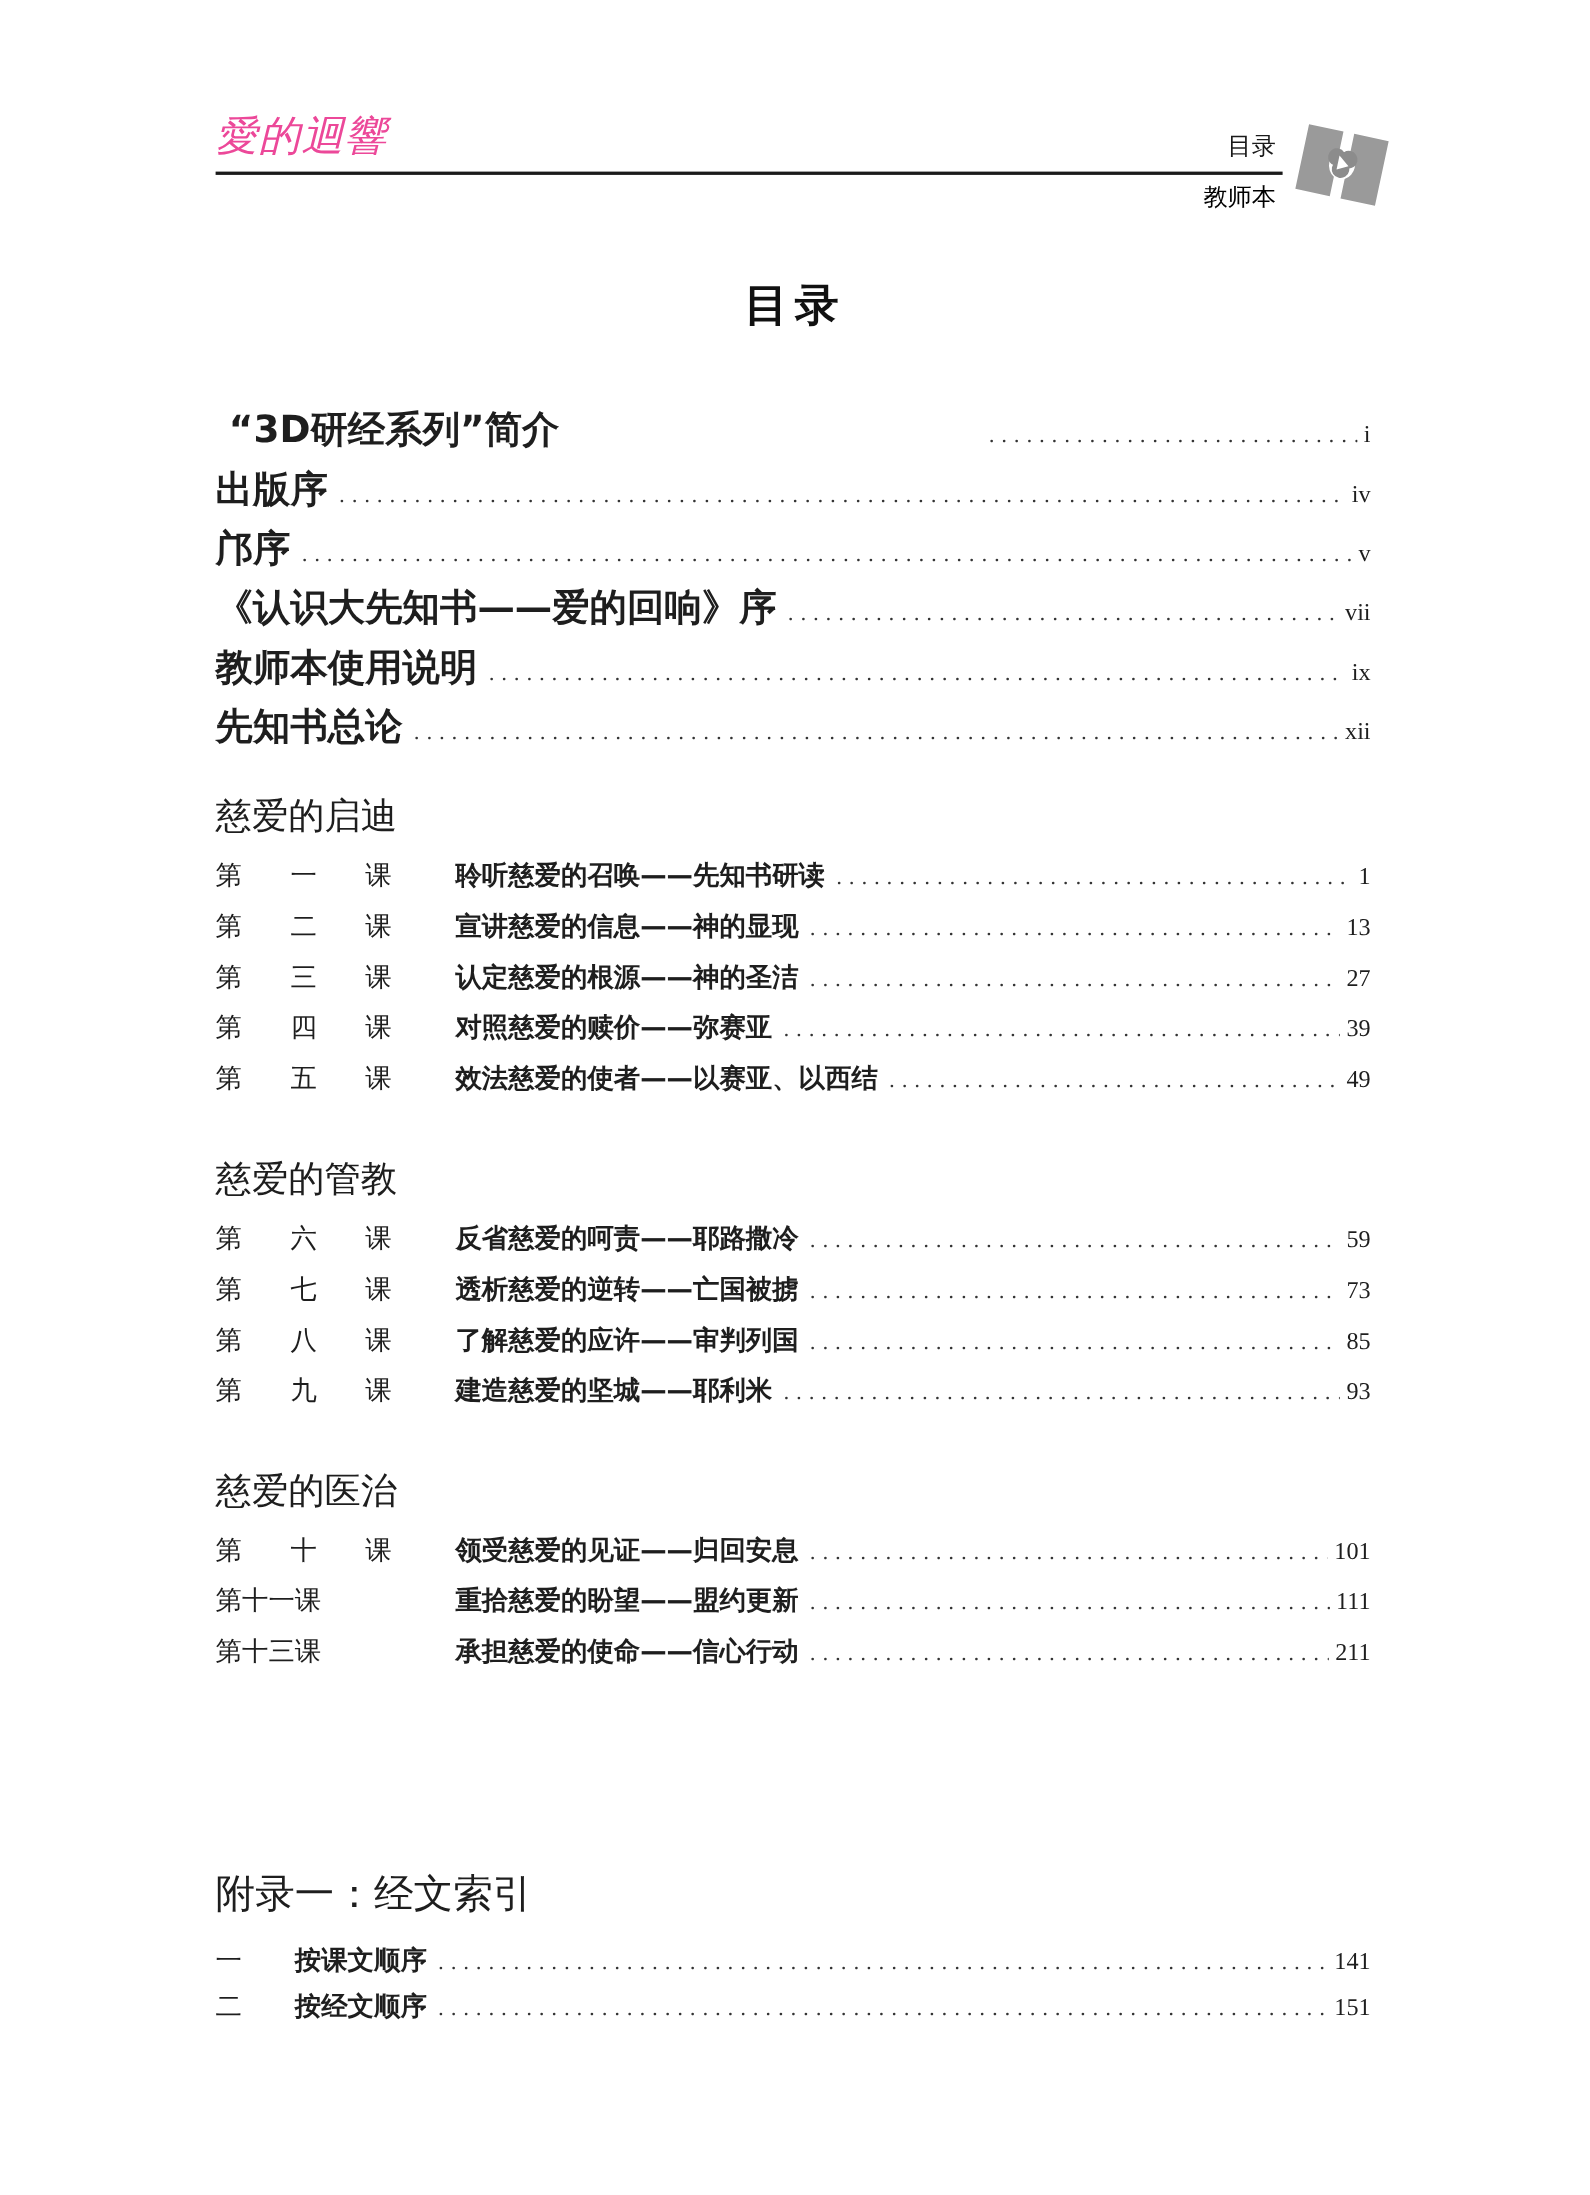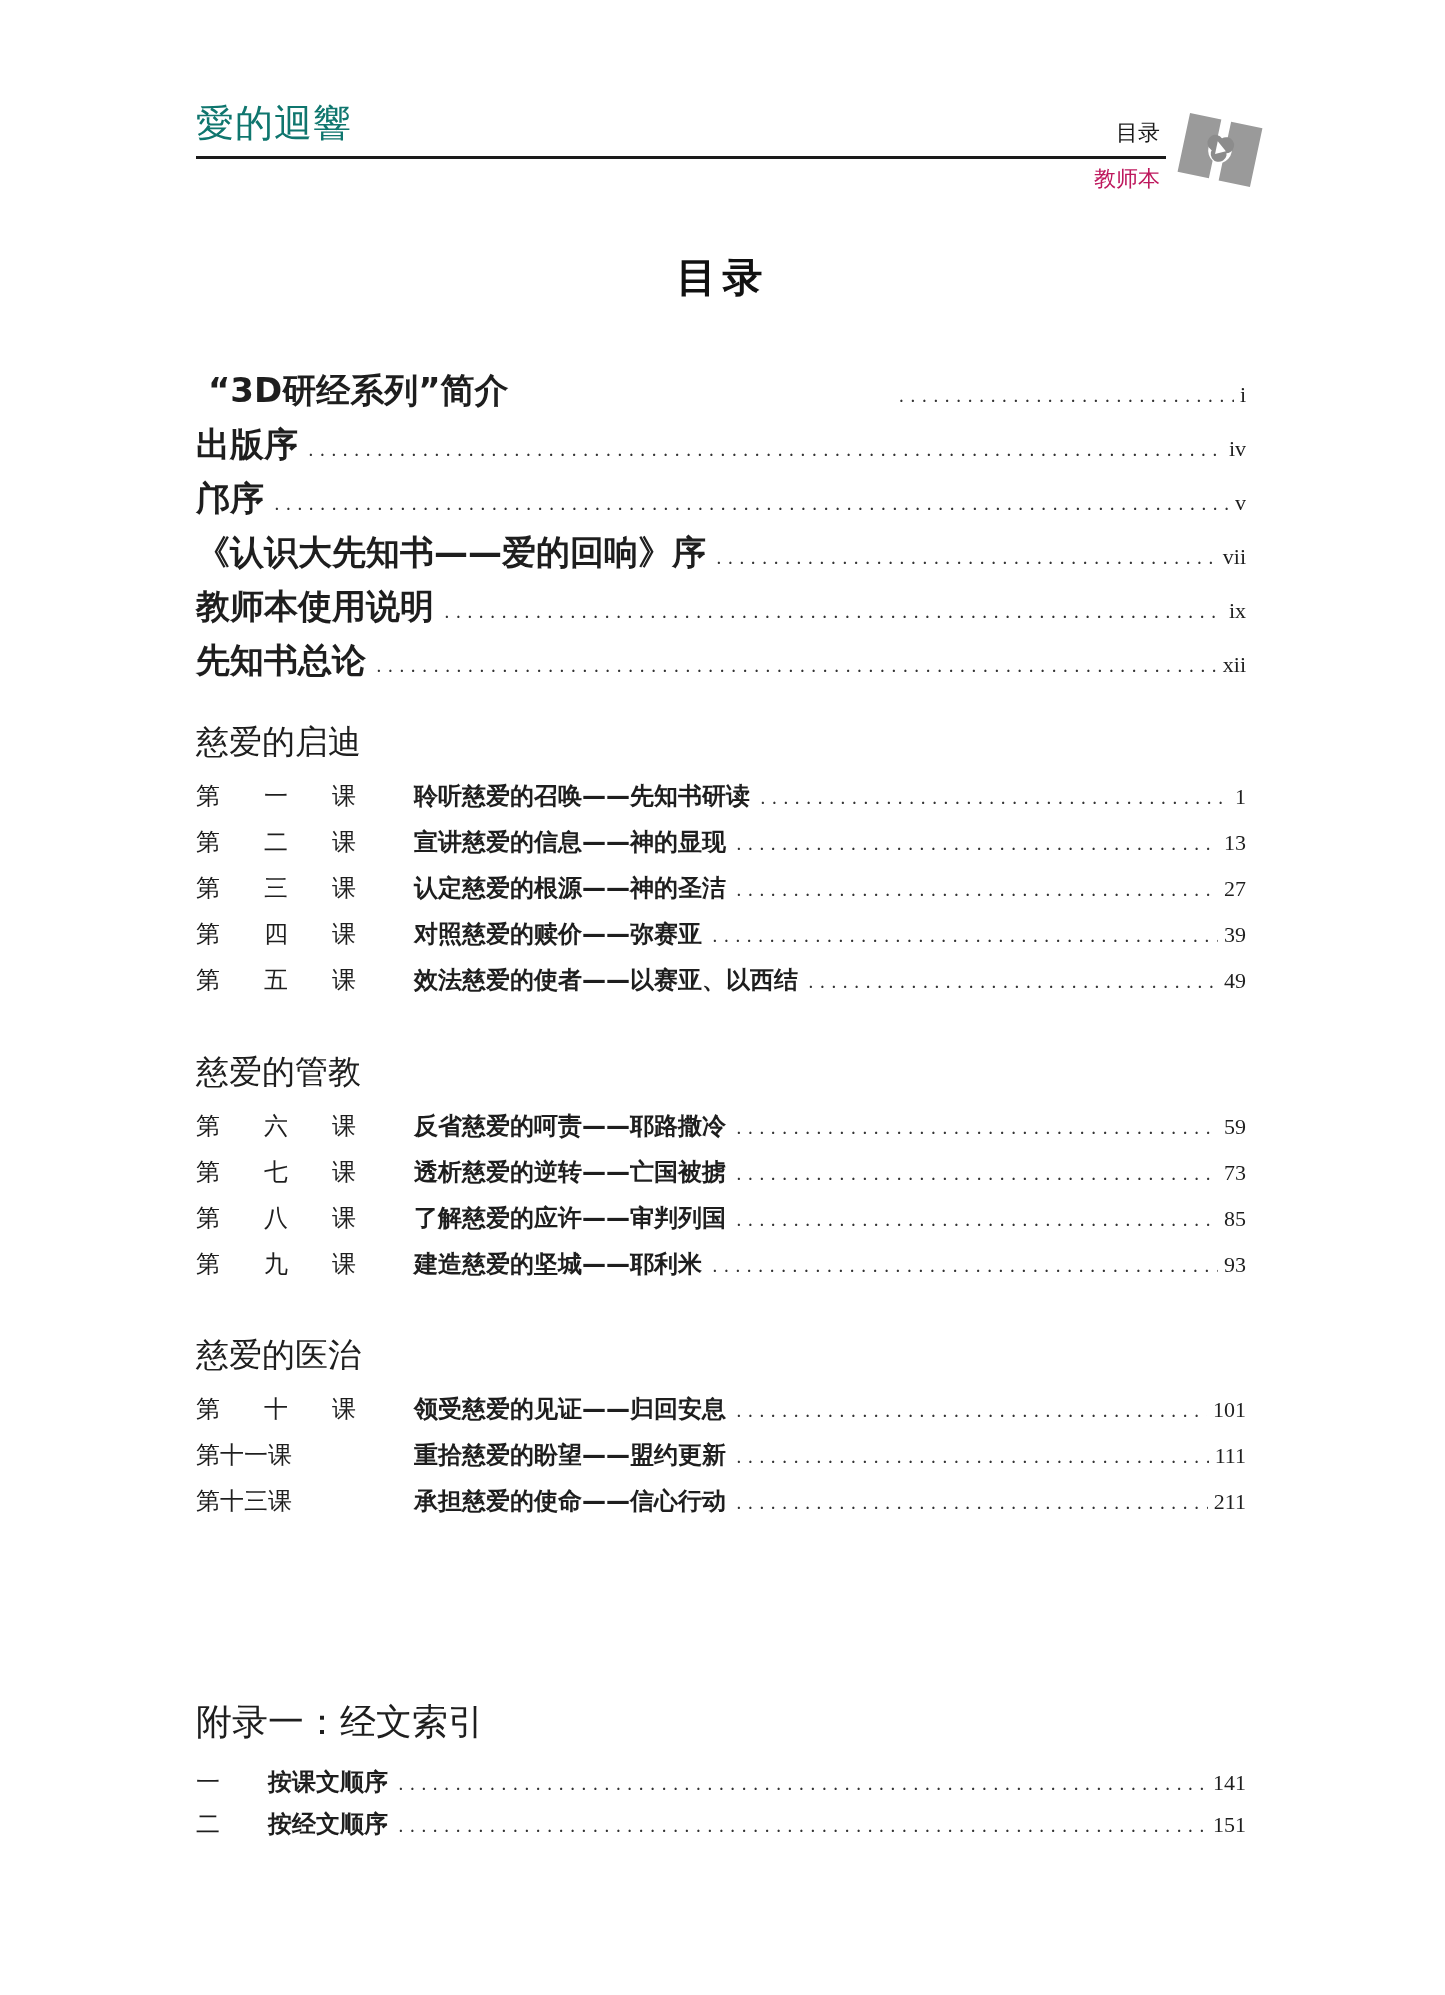--- a/index.html
+++ b/index.html
@@ -1,22 +1,22 @@
 <!DOCTYPE html>
 <html><head>
 <meta charset="utf-8">
 <style>
   html, body { margin:0; padding:0; background:#ffffff; }
   body { width:1445px; height:1995px; position:relative; overflow:hidden;
          font-family:"DejaVu Sans", "Liberation Sans", sans-serif; color:#1e1e1e; }
   .header-logo-text { position:absolute; left:196px; top:98px; font-family:"DejaVu Serif", serif;
-         font-size:38px; color:#0f766e; letter-spacing:1px; }
+         font-size:38px; color:#ec4899; font-style:italic; letter-spacing:1px; }
   .header-rule { position:absolute; left:196px; top:156px; width:970px; height:3px; background:#1a1a1a; }
   .header-section { position:absolute; right:285px; top:118px; font-size:22px; color:#1a1a1a; }
-  .header-book { position:absolute; right:285px; top:164px; font-size:22px; color:#be185d; }
+  .header-book { position:absolute; right:285px; top:164px; font-size:22px; color:#000000; }
   .header-icon { position:absolute; left:1175px; top:110px; width:90px; height:80px; }
   .page-title { position:absolute; left:0; width:1445px; top:250px; text-align:center;
          font-size:40px; font-weight:bold; letter-spacing:6px; color:#111; }
   .toc-front { position:absolute; left:196px; top:368px; width:1050px; }
   .toc-row { display:flex; align-items:baseline; width:100%; }
   .toc-front .toc-row { height:54px; font-size:34px; }
   .toc-row .label { white-space:nowrap;font-weight:bold; }
   .toc-row .dots { flex:1; overflow:hidden; white-space:nowrap; margin:0 6px 0 10px;
          font-family:"DejaVu Serif", serif; font-size:18px; letter-spacing:6.2px; color:#333; }
   .toc-row .dots::before { content:". . . . . . . . . . . . . . . . . . . . . . . . . . . . . . . . . . . . . . . . . . . . . . . . . . . . . . . . . . . . . . . . . . . . . . . . . . . . . . . . . . . . . . . . . . . . . . . . . . . . . . . . . . . . . . . . . . . . . . . . . . . . . . . . . . . . . . . . . . . . . . . . . . . . . . . . . . . . . . . . . . . . . . . . . . . . . . . . . . . . . . . . . . . . . . . . . . . . . . . . . . . . . . . . . . . . . . . . . . . . . . . . . . . . . . . . . . . ."; letter-spacing:0; }

